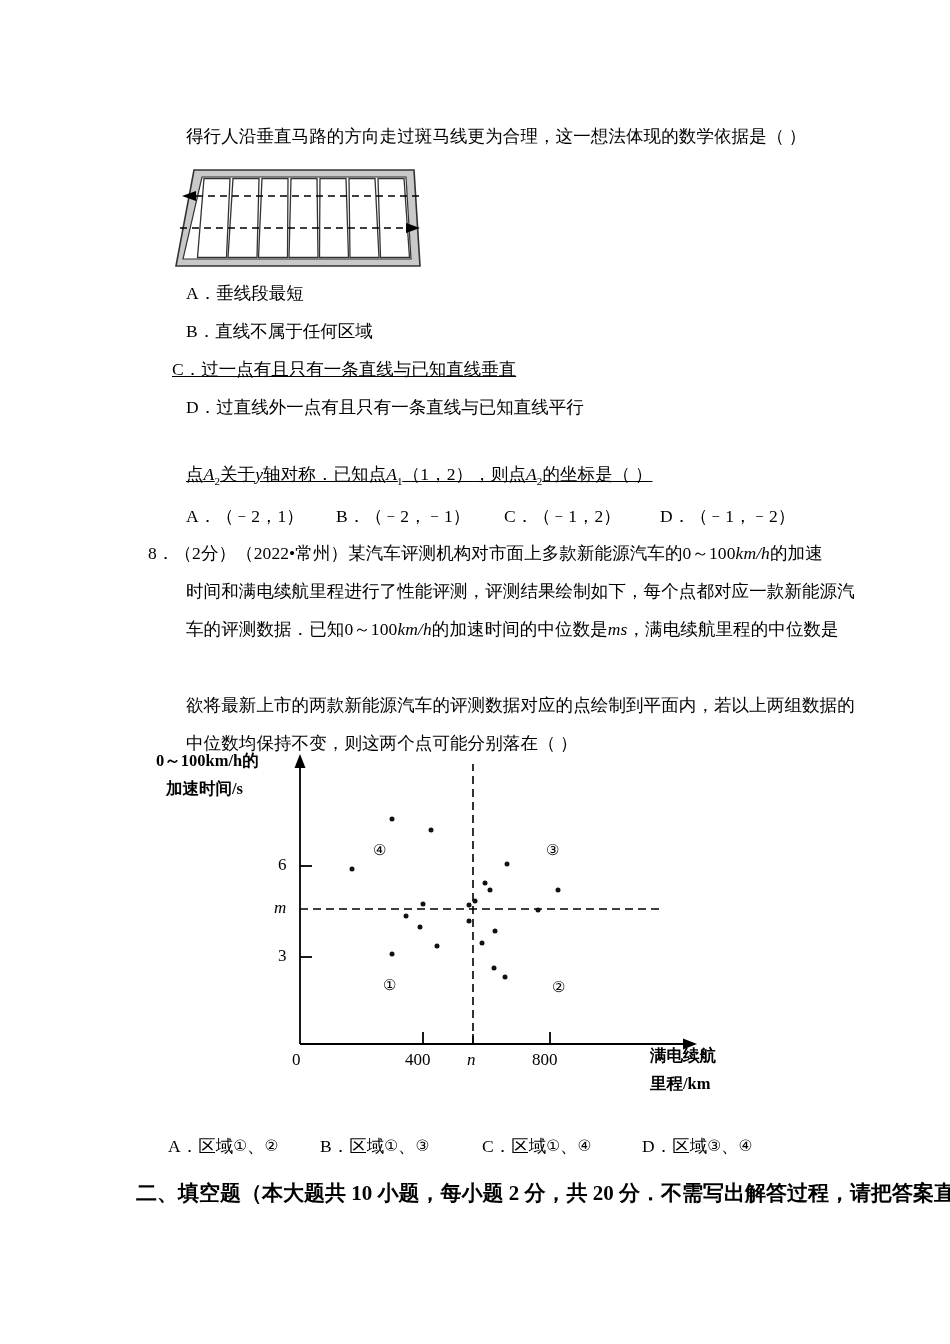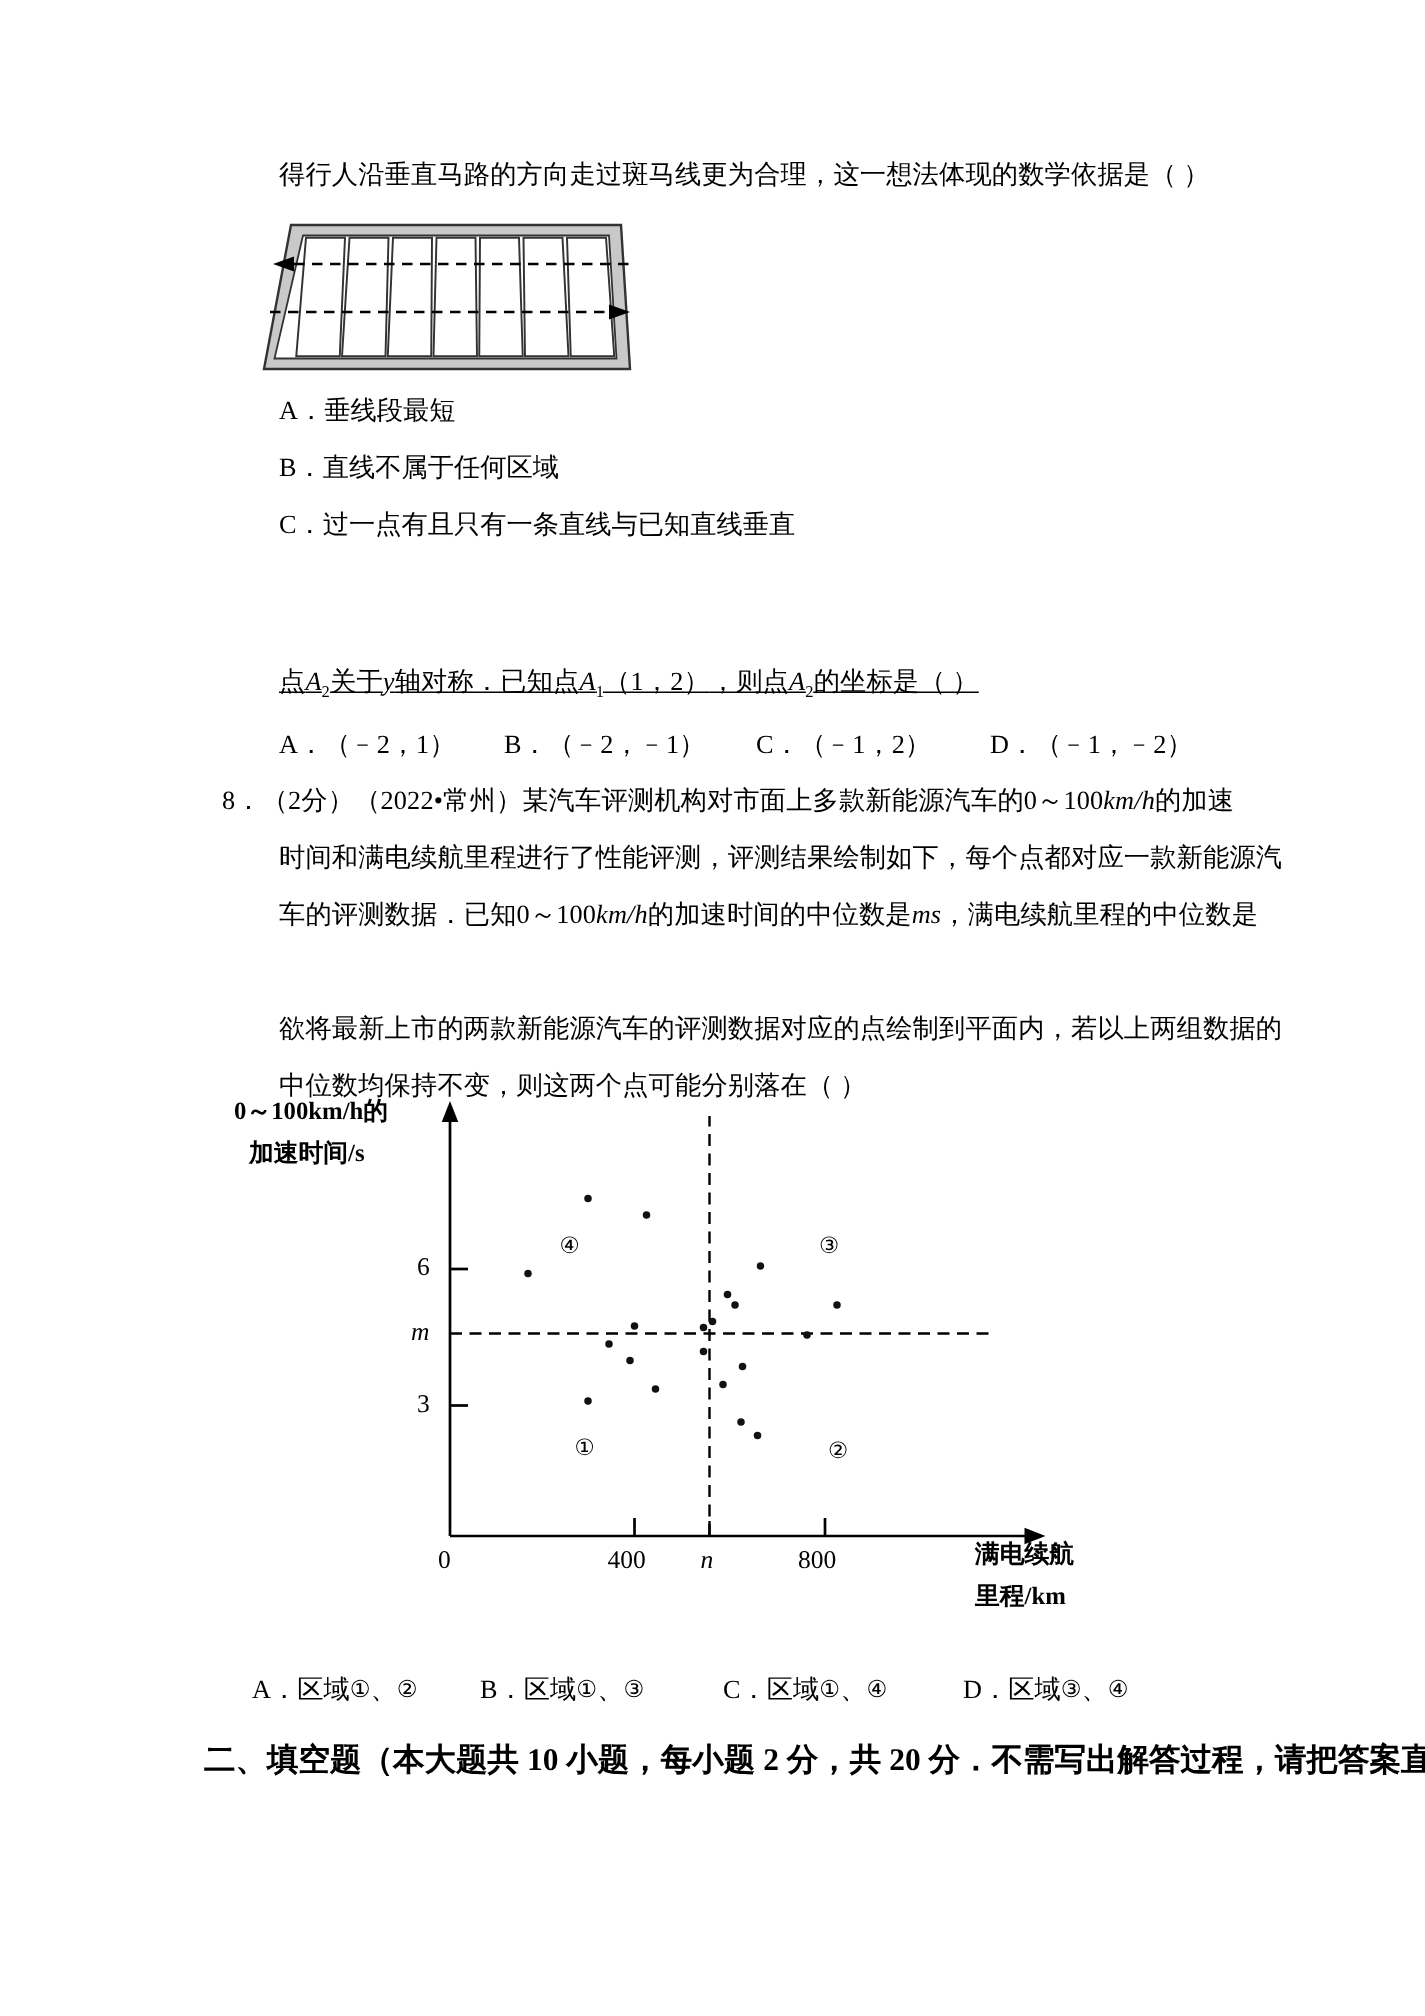--- a/index.html
+++ b/index.html
@@ -11,20 +11,21 @@
     width: 950px; height: 1344px;
     font-family: "Liberation Serif", "DejaVu Serif", serif;
     color: #000000;
     position: relative;
     overflow: hidden;
   }
   .page {
     position: relative;
     width: 950px; height: 1184px;
     padding: 16px;
+    margin-top: 20px;
   }
 
   
   .qline {
     font-size: 17.5px;
     line-height: 1.0;
     letter-spacing: 0.1px;
     white-space: nowrap;
   }
   .abs { position: absolute; }
@@ -114,22 +115,25 @@
       <polygon points="252,62 238,57 238,67" fill="#000"></polygon>
     </svg>
   </div>
 
   <div class="abs opt-row" style="left:186px; top:261px;">
     <span>A．</span><span>垂线段最短</span>
   </div>
   <div class="abs opt-row" style="left:186px; top:299px;">
     <span>B．</span><span>直线不属于任何区域</span>
   </div>
-  <div class="abs opt-row" style="left:186px; top:337px;">
+  <div class="abs opt-row" style="left:172px; top:337px;text-decoration:underline;">
     <span>C．</span><span>过一点有且只有一条直线与已知直线垂直</span>
+  </div>
+  <div class="abs opt-row" style="left:186px; top:375px;">
+    <span>D．</span><span>过直线外一点有且只有一条直线与已知直线平行</span>
   </div>
 
   <div class="abs qline" style="left:186px; top:446px;text-decoration:underline;">
     <span>点</span><span class="ital">A</span><sub style="font-size:11px;">2</sub><span>关于</span><span class="ital">y</span><span>轴对称．已知点</span><span class="ital">A</span><sub style="font-size:11px;">1</sub><span>（1，2）</span><span>，则点</span><span class="ital">A</span><sub style="font-size:11px;">2</sub><span>的坐标是（      ）</span>
   </div>
 
   <div class="abs opt-row" style="left:186px; top:484px;">
     <span style="display:inline-block; width:150px;"><span>A．</span><span>（﹣2，1）</span></span><span style="display:inline-block; width:168px;"><span>B．</span><span>（﹣2，﹣1）</span></span><span style="display:inline-block; width:156px;"><span>C．</span><span>（﹣1，2）</span></span><span style="display:inline-block;"><span>D．</span><span>（﹣1，﹣2）</span></span>
   </div>
 

